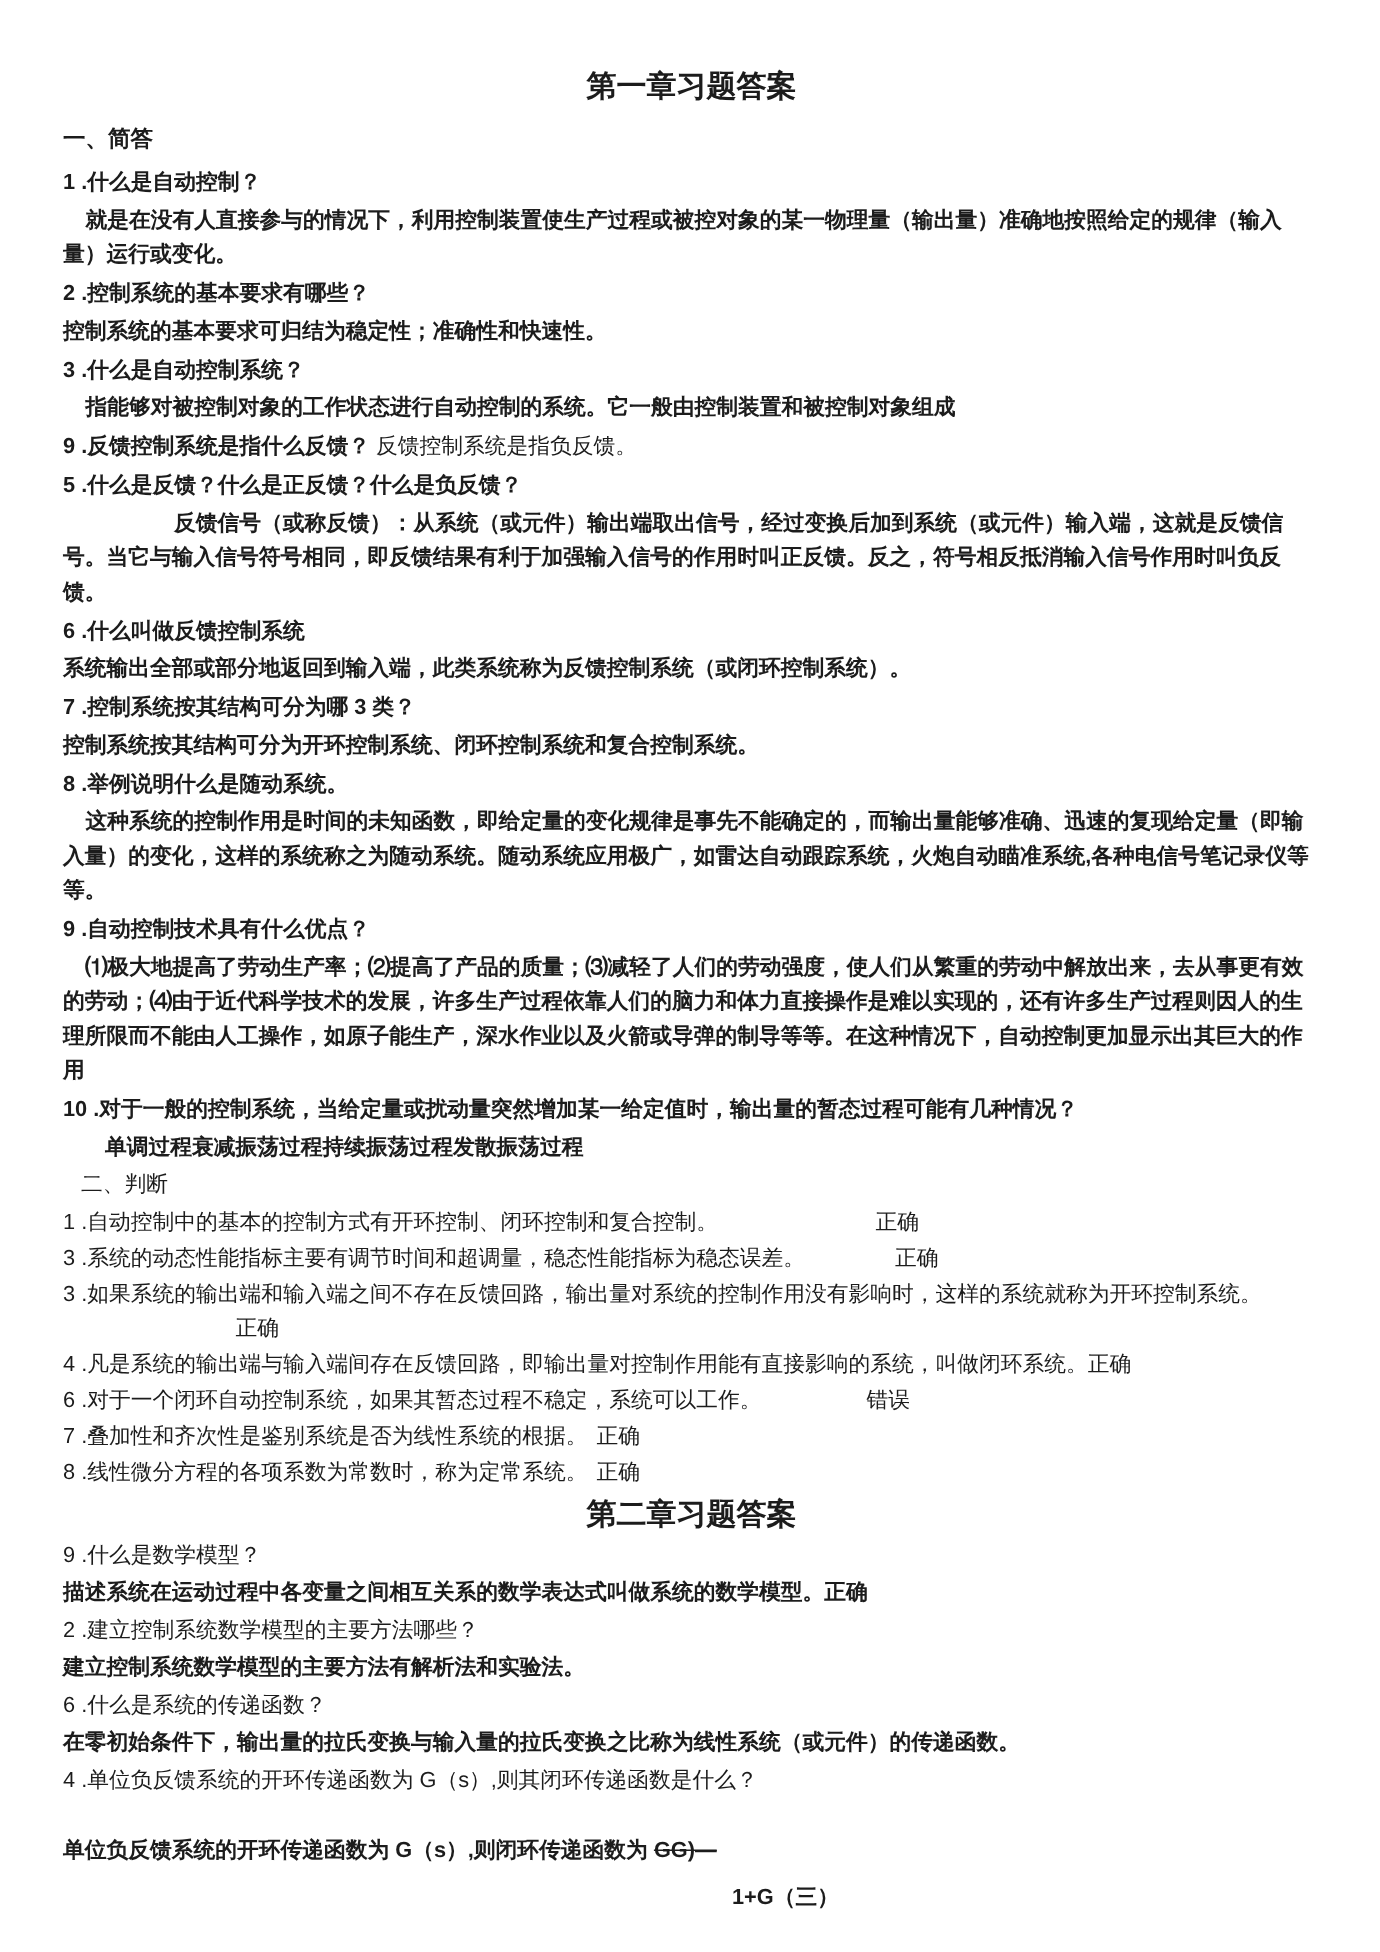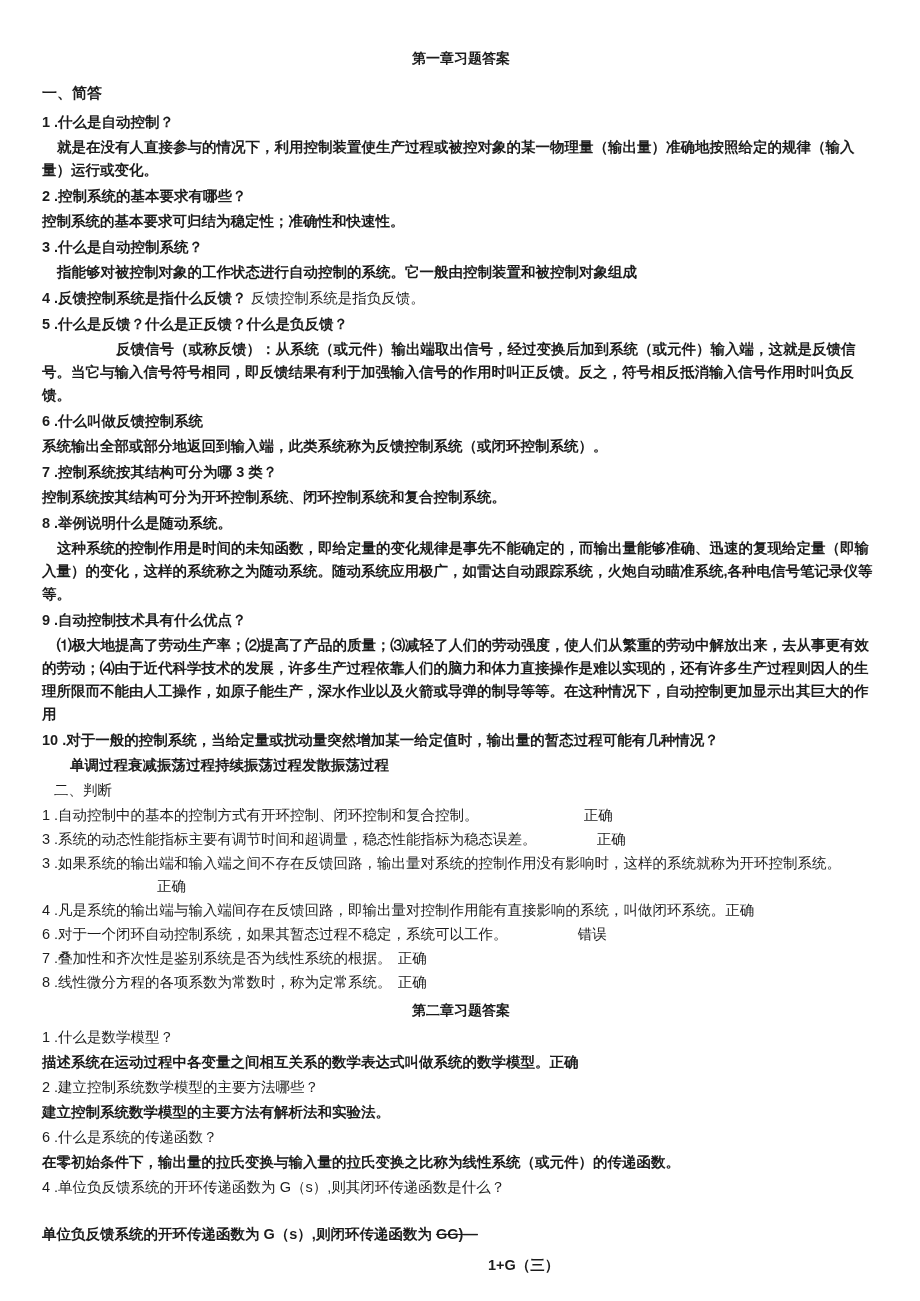--- a/index.html
+++ b/index.html
@@ -16,21 +16,21 @@
     padding: 46px 40px 0 42px;
     font-family: "Liberation Sans", "DejaVu Sans", sans-serif;
     font-size: 14.5px;
     line-height: 23px;
     color: #1c1c1c;
     overflow: hidden;
   }
   .doc-title {
     text-align: center;
     font-weight: bold;
-    font-size: 14px;
+    font-size: 20px;
     line-height: 24px;
     margin-bottom: 10px;
   }
   .sec-heading-big {
     font-size: 15px;
     font-weight: bold;
     line-height: 26px;
     margin: 4px 0 5px 0;
   }
   .sec-heading-plain {
@@ -79,21 +79,21 @@
   <div class="q">1 .什么是自动控制？</div>
   <div class="a indent-1">就是在没有人直接参与的情况下，利用控制装置使生产过程或被控对象的某一物理量（输出量）准确地按照给定的规律（输入量）运行或变化。</div>
 
   <div class="q">2 .控制系统的基本要求有哪些？</div>
   <div class="a">控制系统的基本要求可归结为稳定性；准确性和快速性。</div>
 
   <div class="q">3 .什么是自动控制系统？</div>
   <div class="a indent-1">指能够对被控制对象的工作状态进行自动控制的系统。它一般由控制装置和被控制对象组成</div>
 
   <div class="q">
-    <span>4 .反馈控制系统是指什么反馈？</span>
+    <span>9 .反馈控制系统是指什么反馈？</span>
     <span class="a-inline">反馈控制系统是指负反馈。</span>
   </div>
 
   <div class="q">5 .什么是反馈？什么是正反馈？什么是负反馈？</div>
   <div class="a indent-big">反馈信号（或称反馈）：从系统（或元件）输出端取出信号，经过变换后加到系统（或元件）输入端，这就是反馈信号。当它与输入信号符号相同，即反馈结果有利于加强输入信号的作用时叫正反馈。反之，符号相反抵消输入信号作用时叫负反馈。</div>
 
   <div class="q">6 .什么叫做反馈控制系统</div>
   <div class="a">系统输出全部或部分地返回到输入端，此类系统称为反馈控制系统（或闭环控制系统）。</div>
 
   <div class="q">7 .控制系统按其结构可分为哪 3 类？</div>
@@ -127,21 +127,21 @@
   </div>
   <div class="j-item">
     <span>7 .叠加性和齐次性是鉴别系统是否为线性系统的根据。</span><span class="verdict gap-xs">正确</span>
   </div>
   <div class="j-item">
     <span>8 .线性微分方程的各项系数为常数时，称为定常系统。</span><span class="verdict gap-xs">正确</span>
   </div>
 
   <div class="doc-title" style="margin-top:4px; margin-bottom:4px;">第二章习题答案</div>
 
-  <div class="q-plain">1 .什么是数学模型？</div>
+  <div class="q-plain">9 .什么是数学模型？</div>
   <div class="a">描述系统在运动过程中各变量之间相互关系的数学表达式叫做系统的数学模型。正确</div>
 
   <div class="q-plain">2 .建立控制系统数学模型的主要方法哪些？</div>
   <div class="a">建立控制系统数学模型的主要方法有解析法和实验法。</div>
 
   <div class="q-plain">6 .什么是系统的传递函数？</div>
   <div class="a">在零初始条件下，输出量的拉氏变换与输入量的拉氏变换之比称为线性系统（或元件）的传递函数。</div>
 
   <div class="q-plain">4 .单位负反馈系统的开环传递函数为 G（s）,则其闭环传递函数是什么？</div>
 

